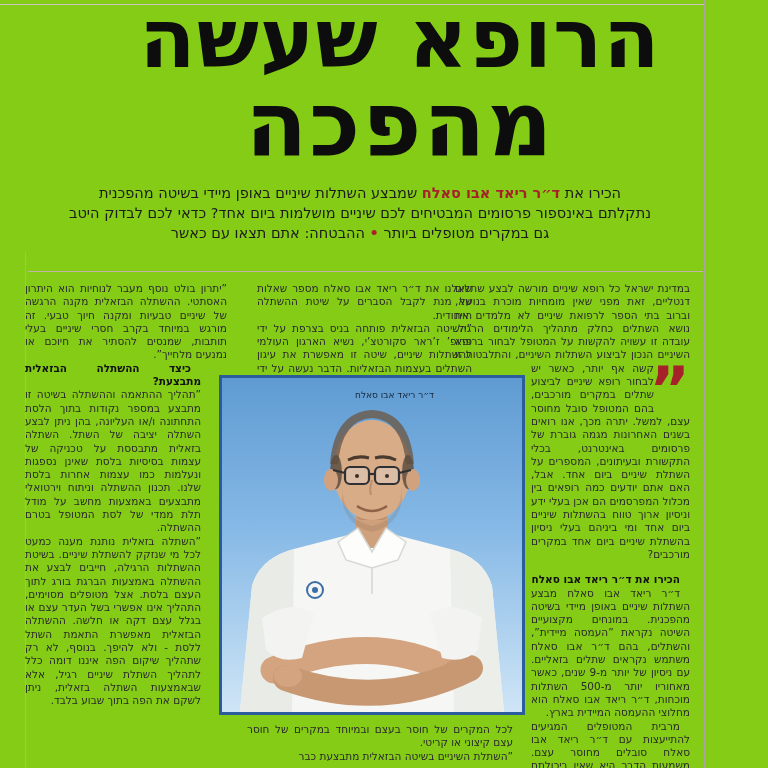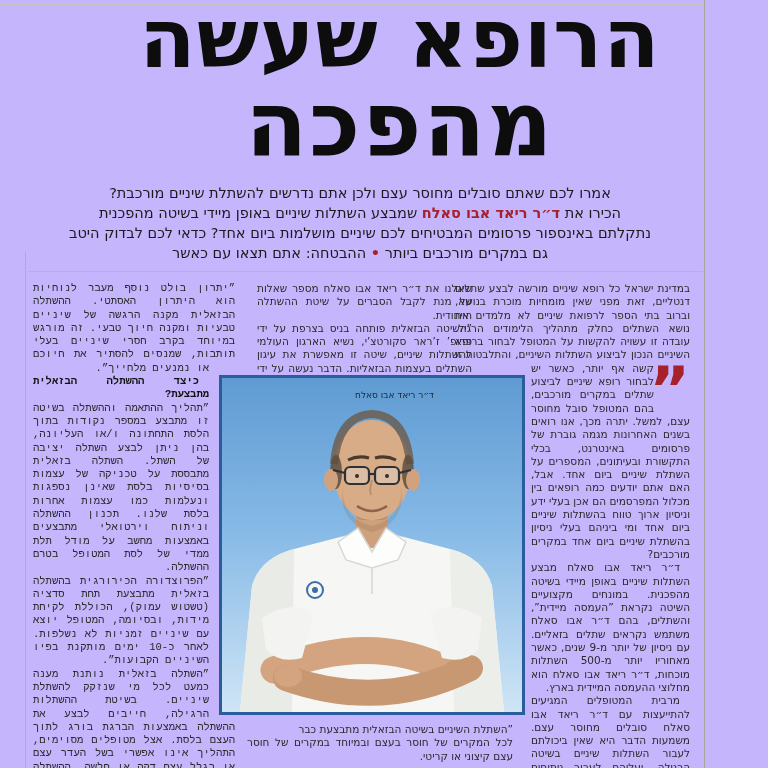--- a/index.html
+++ b/index.html
@@ -1,16 +1,16 @@
 <!DOCTYPE html>
 <html lang="he"><head>
 <meta charset="utf-8">
 <style>
   html,body{margin:0;padding:0;background:#fff;}
-  .page{position:relative;width:768px;height:768px;background:#c4b5fd;overflow:hidden;
+  .page{position:relative;width:768px;height:768px;background:#84cc16;overflow:hidden;
         font-family:"DejaVu Sans","Liberation Sans",sans-serif;direction:rtl;}
   .rule{position:absolute;background:#b7b2ac;}
   .rule-top{left:0;top:4px;width:705px;height:1px;background:#c9c4be;}
   .rule-right{left:704px;top:0;width:1px;height:768px;background:#a9a49e;}
   .rule-left{left:25px;top:252px;width:1px;height:516px;background:#b3aea8;}
   .rule-subtitle{left:28px;top:271px;width:675px;height:1px;background:#c2b4a6;}
 
   .headline{position:absolute;left:95px;top:-6px;width:610px;text-align:center;color:#0d0d0d;}
   .headline .l1{font-size:82px;font-weight:bold;line-height:90px;letter-spacing:1px;}
   .headline .l2{font-size:90px;font-weight:bold;line-height:80px;letter-spacing:2px;}
@@ -24,21 +24,21 @@
        font-size:10.5px;line-height:13.3px;color:#2a2a2a;text-align:justify;}
   .col p{margin:0;}
   .col .indent{text-indent:10px;}
   .q{font-weight:bold;color:#111;text-indent:10px;}
   .subhead{font-weight:bold;color:#111;margin-top:12px !important;text-indent:10px;}
 
   .col-right{left:455px;width:235px;}
   .col-mid{left:247px;width:266px;}
   .col-mid .top-block{margin-right:41px;margin-left:10px;}
   .col-mid .bottom-block{position:absolute;top:441px;left:0;right:0;}
-  .col-left{left:33px;width:202px;font-family:Liberation Mono, monospace;}
+  .col-left{left:25px;width:202px;}
 
   .cut-l1{float:left;width:0;height:93px;}
   .cut-l2{float:left;clear:left;width:76px;height:400px;}
   .cut-r1{float:right;width:0;height:93px;}
   .cut-r2{float:right;clear:right;width:26px;height:340px;}
 
   .dropcap{float:right;width:36px;height:28px;overflow:visible;font-size:62px;line-height:30px;
            color:#a7212a;font-weight:bold;text-align:center;}
 
   .photo{position:absolute;left:219px;top:375px;width:306px;height:340px;box-sizing:border-box;
@@ -55,53 +55,52 @@
   <div class="rule rule-right"></div>
   <div class="rule rule-left"></div>
   <div class="rule rule-subtitle"></div>
 
   <div class="headline">
     <div class="l1">הרופא שעשה</div>
     <div class="l2">מהפכה</div>
   </div>
 
   <div class="subtitle">
-    <div>אמרו לכם שאתם סובלים מחוסר עצם ולכן אתם נדרשים להשתלת שיניים מורכבת?</div>
     <div><span>הכירו את </span><span class="name">ד״ר ריאד אבו סאלח</span><span> שמבצע השתלות שיניים באופן מיידי בשיטה מהפכנית</span></div>
     <div>נתקלתם באינספור פרסומים המבטיחים לכם שיניים מושלמות ביום אחד? כדאי לכם לבדוק היטב</div>
-    <div><span>גם במקרים מורכבים ביותר </span><span class="bullet">•</span><span> ההבטחה: אתם תצאו עם כאשר</span></div>
+    <div><span>גם במקרים מטופלים ביותר </span><span class="bullet">•</span><span> ההבטחה: אתם תצאו עם כאשר</span></div>
   </div>
 
   <div class="col col-right">
     <span class="cut-l1"></span>
     <span class="cut-l2"></span>
     <p><span class="dropcap">”</span><span>במדינת ישראל כל רופא שיניים מורשה לבצע שתלים דנטליים, זאת מפני שאין מומחיות מוכרת בנושא, וברוב בתי הספר לרפואת שיניים לא מלמדים את נושא השתלים כחלק מתהליך הלימודים הרגיל. עובדה זו עשויה להקשות על המטופל לבחור ברופא השיניים הנכון לביצוע השתלות השיניים, והתלבטות זו קשה אף יותר, כאשר יש לבחור רופא שיניים לביצוע שתלים במקרים מורכבים, בהם המטופל סובל מחוסר עצם, למשל. יתרה מכך, אנו רואים בשנים האחרונות מגמה גוברת של פרסומים באינטרנט, בכלי התקשורת ובעיתונים, המספרים על השתלת שיניים ביום אחד. אבל, האם אתם יודעים כמה רופאים בין מכלול המפרסמים הם אכן בעלי ידע וניסיון ארוך טווח בהשתלות שיניים ביום אחד ומי ביניהם בעלי ניסיון בהשתלת שיניים ביום אחד במקרים מורכבים?</span></p>
+    <p class="subhead">הכירו את ד״ר ריאד אבו סאלח</p>
     <p class="indent">ד״ר ריאד אבו סאלח מבצע השתלות שיניים באופן מיידי בשיטה מהפכנית. במונחים מקצועיים השיטה נקראת ”העמסה מיידית”, והשתלים, בהם ד״ר אבו סאלח משתמש נקראים שתלים בזאליים. עם ניסיון של יותר מ-9 שנים, כאשר מאחוריו יותר מ-500 השתלות מוכחות, ד״ר ריאד אבו סאלח הוא מחלוצי ההעמסה המיידית בארץ.</p>
     <p class="indent">מרבית המטופלים המגיעים להתייעצות עם ד״ר ריאד אבו סאלח סובלים מחוסר עצם. משמעות הדבר היא שאין ביכולתם לעבור השתלות שיניים בשיטה הרגילה, ועליהם לעבור ניתוחים כירורגיים להשתלת עצם או הרמת סינוס, זאת עוד לפני שיוכלו להגיע למצב של התחלת ההשתלה בפועל.</p>
 
   </div>
 
   <div class="col col-mid">
     <div class="top-block">
       <p>שאלנו את ד״ר ריאד אבו סאלח מספר שאלות על מנת לקבל הסברים על שיטת ההשתלה הייחודית.</p>
       <p>”השיטה הבזאלית פותחה בניס בצרפת על ידי פרופ’ ז’ראר סקורטצ’י, נשיא הארגון העולמי להשתלות שיניים, שיטה זו מאפשרת את עיגון השתלים בעצמות הבזאליות. הדבר נעשה על ידי שימוש שתלים מיוחדים המתאימים</p>
     </div>
     <div class="bottom-block">
+      <p>לכל המקרים של חוסר בעצם ובמיוחד במקרים של חוסר עצם קיצוני או קריטי.</p>
       <p>”השתלת השיניים בשיטה הבזאלית מתבצעת כבר</p>
-      <p>לכל המקרים של חוסר בעצם ובמיוחד במקרים של חוסר עצם קיצוני או קריטי.</p>
     </div>
   </div>
 
   <div class="col col-left">
     <span class="cut-r1"></span>
     <span class="cut-r2"></span>
     <p>”יתרון בולט נוסף מעבר לנוחיות הוא היתרון האסתטי. ההשתלה הבזאלית מקנה הרגשה של שיניים טבעיות ומקנה חיוך טבעי. זה מורגש במיוחד בקרב חסרי שיניים בעלי תותבות, שמנסים להסתיר את חיוכם או נמנעים מלחייך”.</p>
     <p class="q">כיצד ההשתלה הבזאלית מתבצעת?</p>
     <p>”תהליך ההתאמה וההשתלה בשיטה זו מתבצע במספר נקודות בתוך הלסת התחתונה ו/או העליונה, בהן ניתן לבצע השתלה יציבה של השתל. השתלה בזאלית מתבססת על טכניקה של עצמות בסיסיות בלסת שאינן נספגות ונעלמות כמו עצמות אחרות בלסת שלנו. תכנון ההשתלה וניתוח וירטואלי מתבצעים באמצעות מחשב על מודל תלת ממדי של לסת המטופל בטרם ההשתלה.</p>
-    <p>”הפרוצדורה הכירורגית בהשתלה בזאלית מתבצעת תחת סדציה (טשטוש עמוק), הכוללת לקיחת מידות, ובסיומה, המטופל יוצא עם שיניים זמניות לא נשלפות. לאחר כ-10 ימים מותקנת בפיו השיניים הקבועות”.</p>
     <p>”השתלה בזאלית נותנת מענה כמעט לכל מי שנזקק להשתלת שיניים. בשיטת ההשתלות הרגילה, חייבים לבצע את ההשתלה באמצעות הברגת בורג לתוך העצם בלסת. אצל מטופלים מסוימים, התהליך אינו אפשרי בשל העדר עצם או בגלל עצם דקה או חלשה. ההשתלה הבזאלית מאפשרת התאמת השתל ללסת - ולא להיפך. בנוסף, לא רק שתהליך שיקום הפה איננו דומה כלל לתהליך השתלת שיניים רגיל, אלא שבאמצעות השתלה בזאלית, ניתן לשקם את הפה בתוך שבוע בלבד.</p>
   </div>
 
   <div class="photo">
     <svg viewBox="0 0 300 334" preserveAspectRatio="none">
       <defs>
         <linearGradient id="sky" x1="0" y1="0" x2="0" y2="1">
           <stop offset="0" stop-color="#5f9bd2"></stop>
           <stop offset="0.45" stop-color="#86b9e6"></stop>
           <stop offset="1" stop-color="#cfe5f6"></stop>

